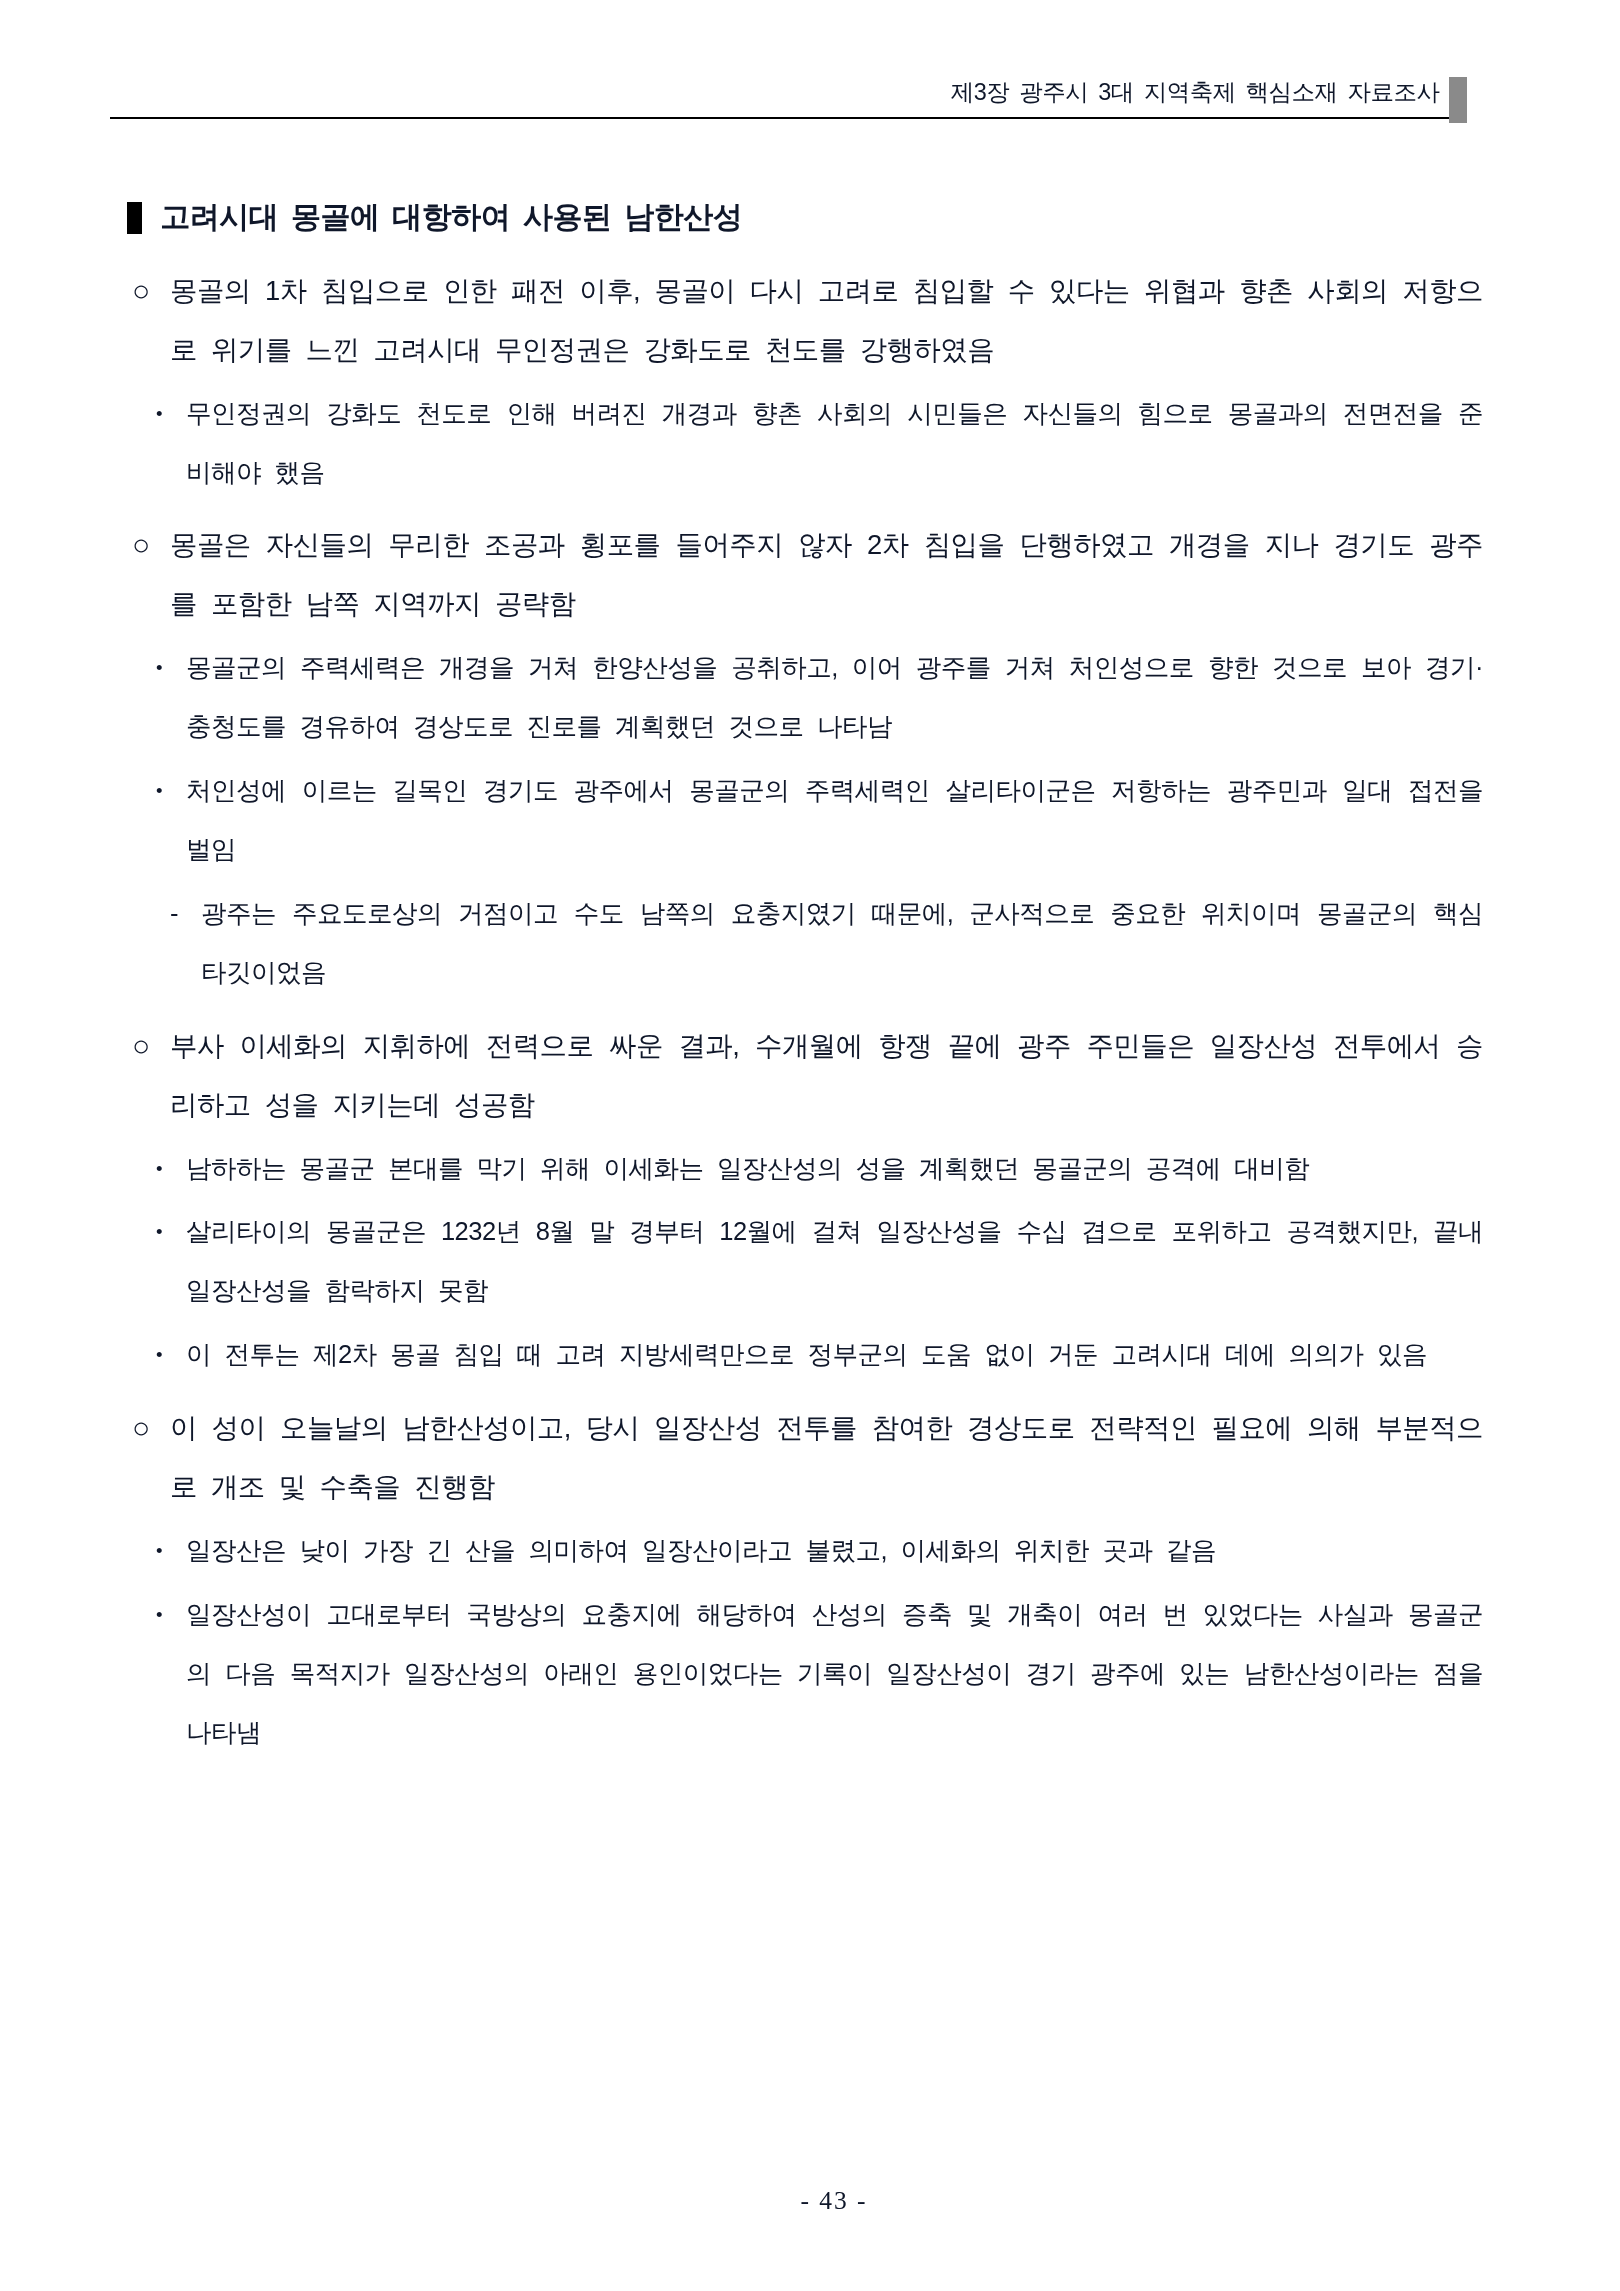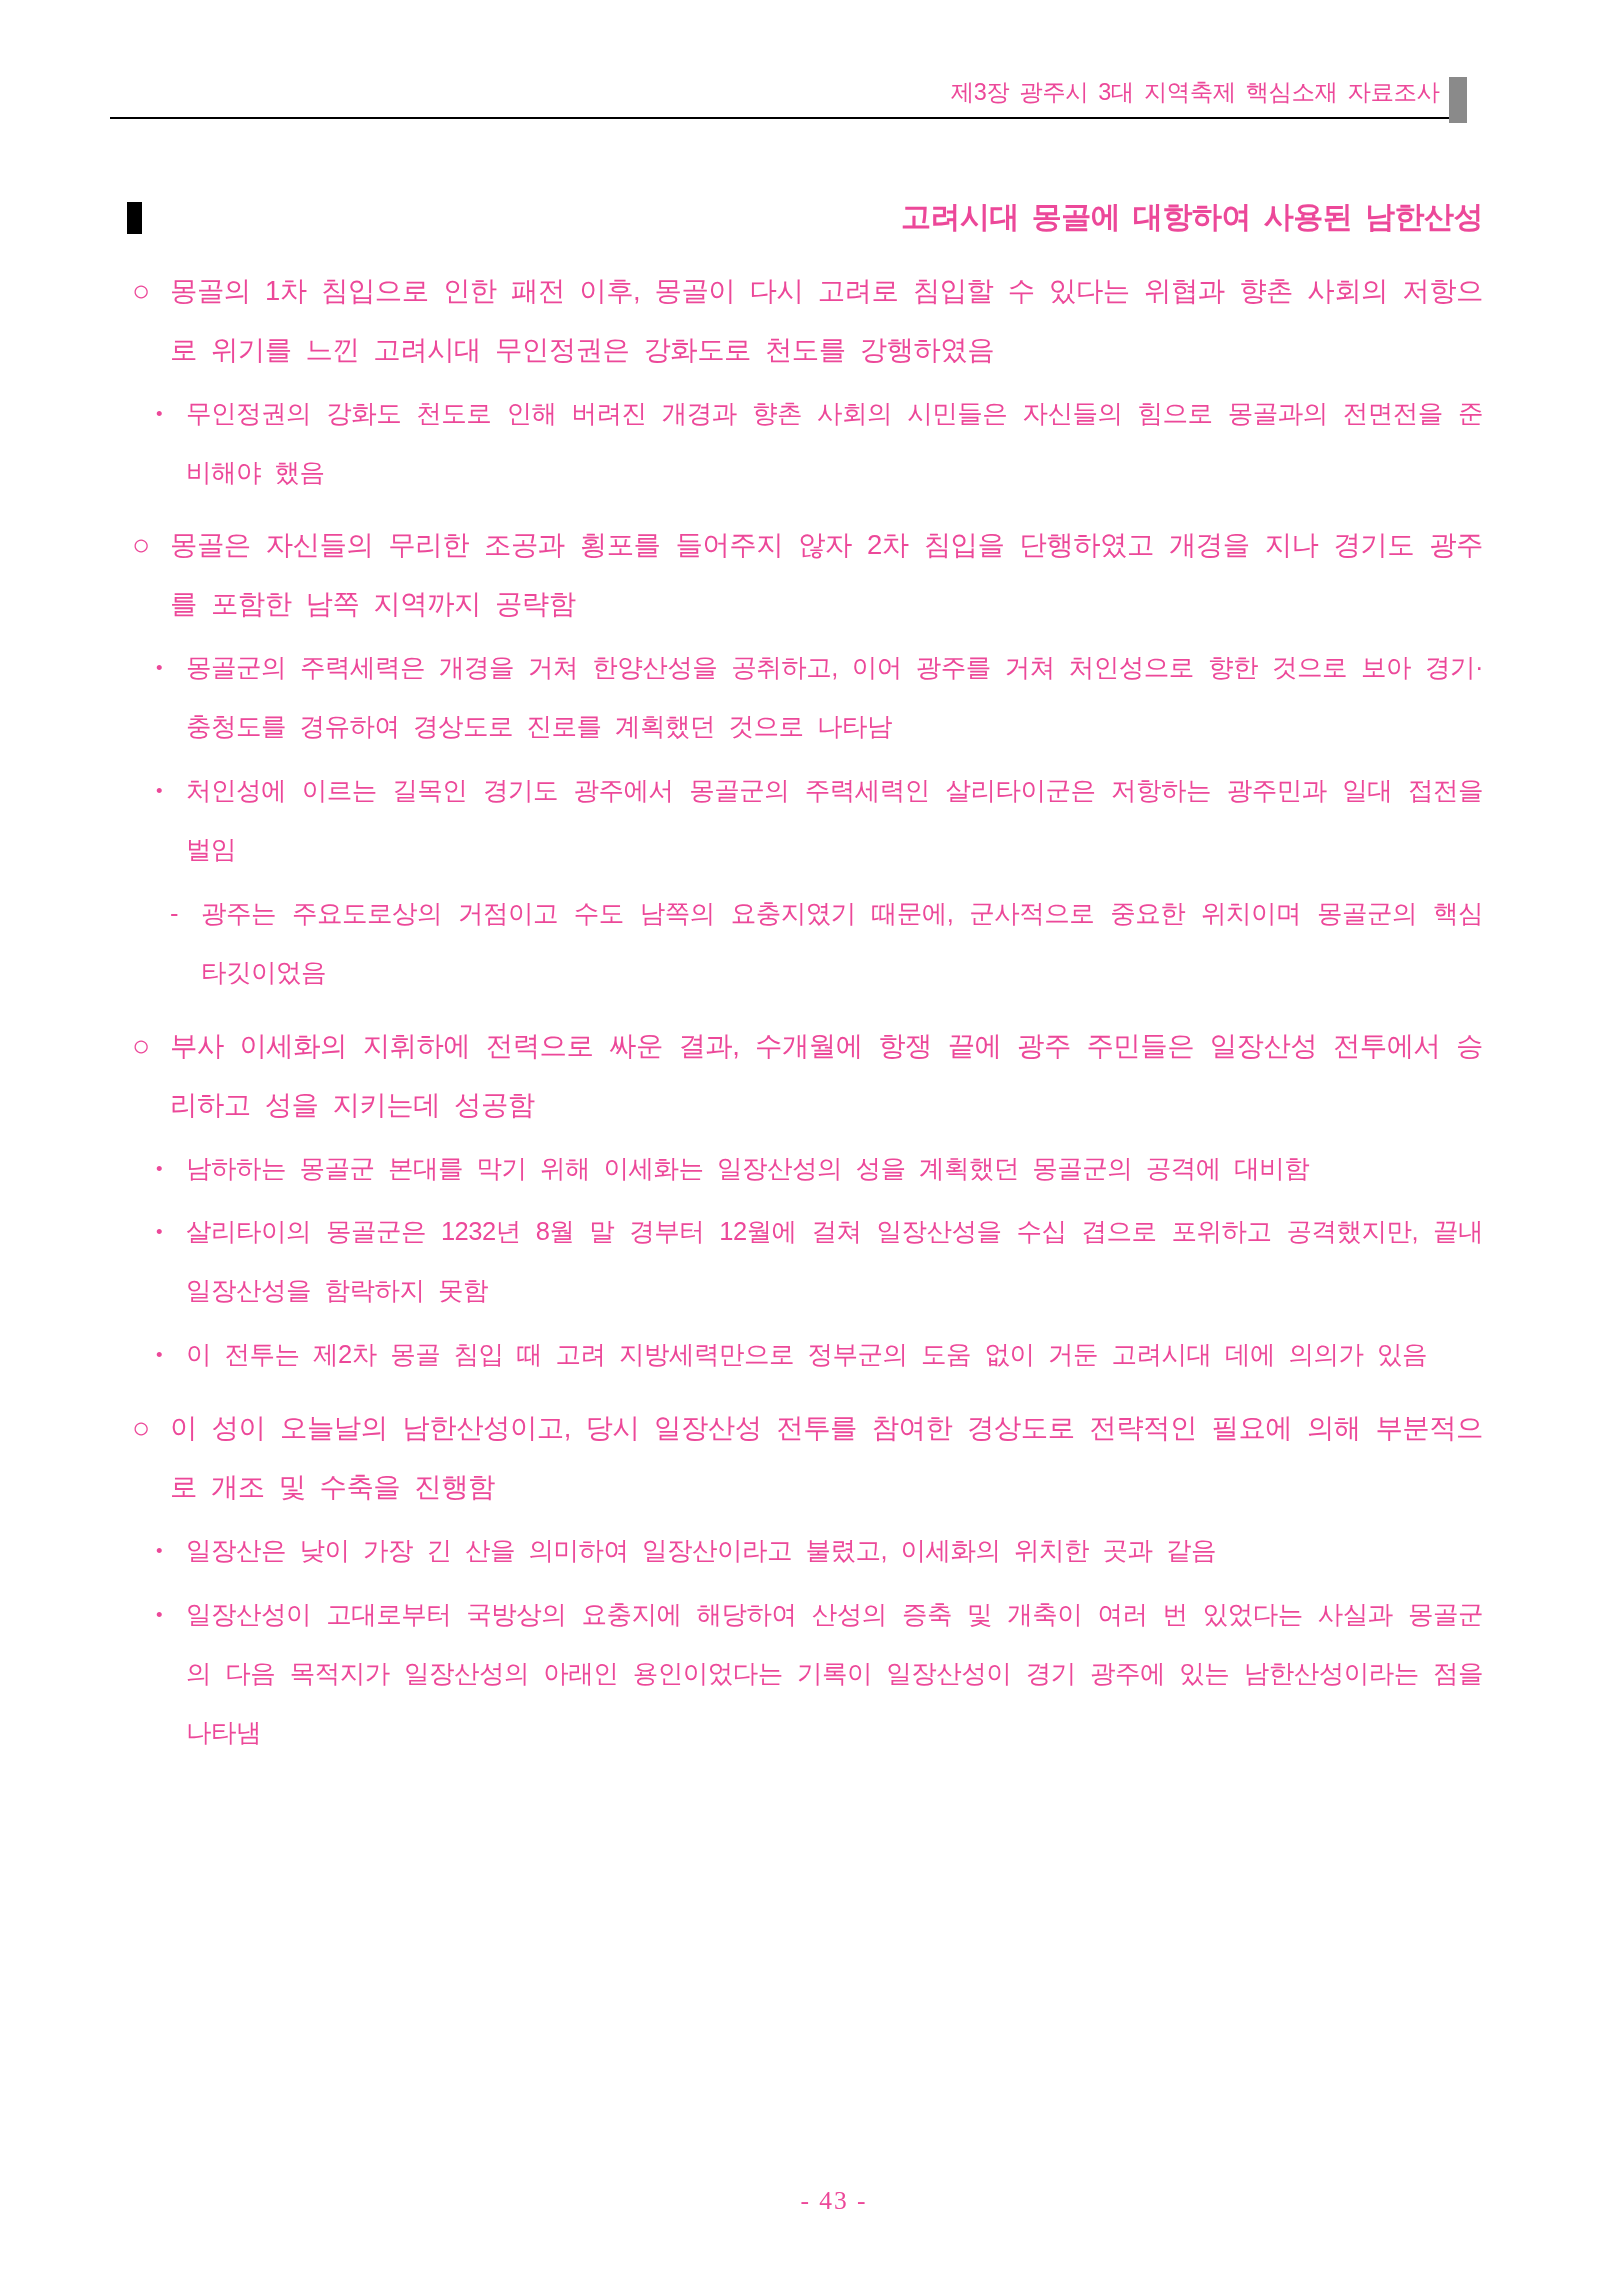--- a/index.html
+++ b/index.html
@@ -2,21 +2,21 @@
 <html lang="ko"><head>
 <meta charset="utf-8">
 <style>
   * { margin: 0; padding: 0; box-sizing: border-box; }
   html, body { background: #ffffff; }
   .page {
     position: relative;
     width: 1620px;
     height: 2292px;
     background: #ffffff;
-    color: #ec4899;
+    color: #0f172a;
     font-family: "Liberation Sans", sans-serif;
     overflow: hidden;
   }
 
   
   .header {
     position: absolute;
     left: 110px;
     top: 0;
     width: 1356px;
@@ -51,21 +51,20 @@
   .doc-title {
     display: flex;
     align-items: center;
     gap: 18.6px;
     height: 59px;
     font-size: 30px;
     font-weight: 700;
     letter-spacing: -0.5px;
     word-spacing: 4.9px;
     margin-bottom: 13.7px;
-    justify-content: space-between;
   }
   .title-square {
     flex: 0 0 auto;
     width: 14.7px;
     height: 32px;
     background: #000000;
   }
 
   .bullet {
     position: relative;

